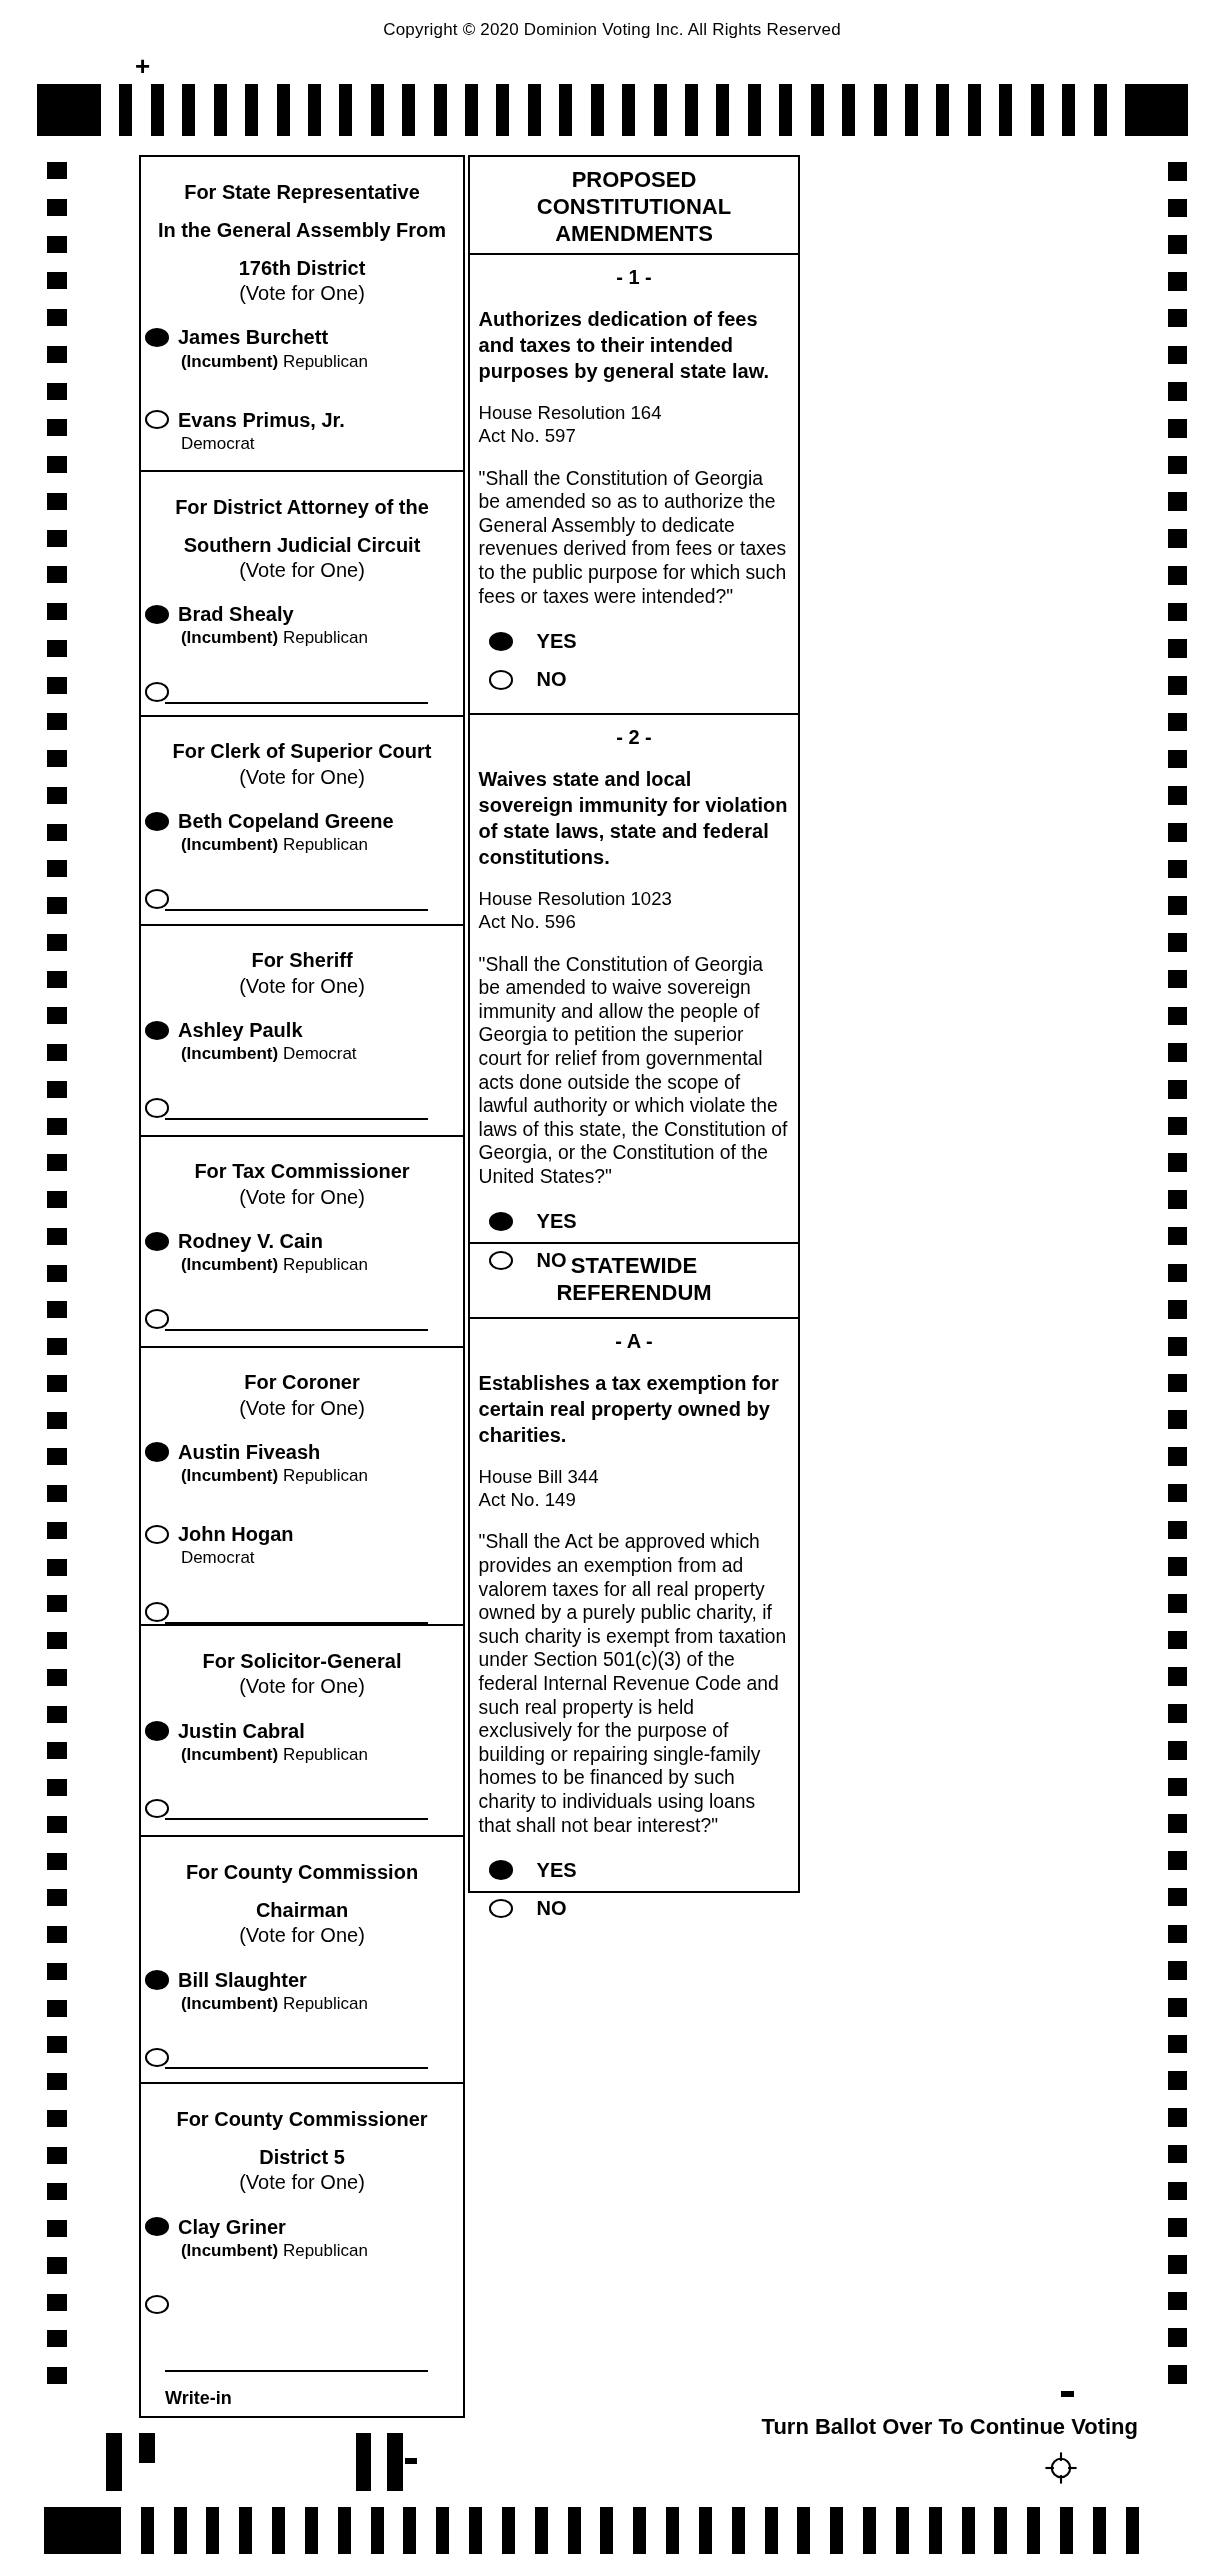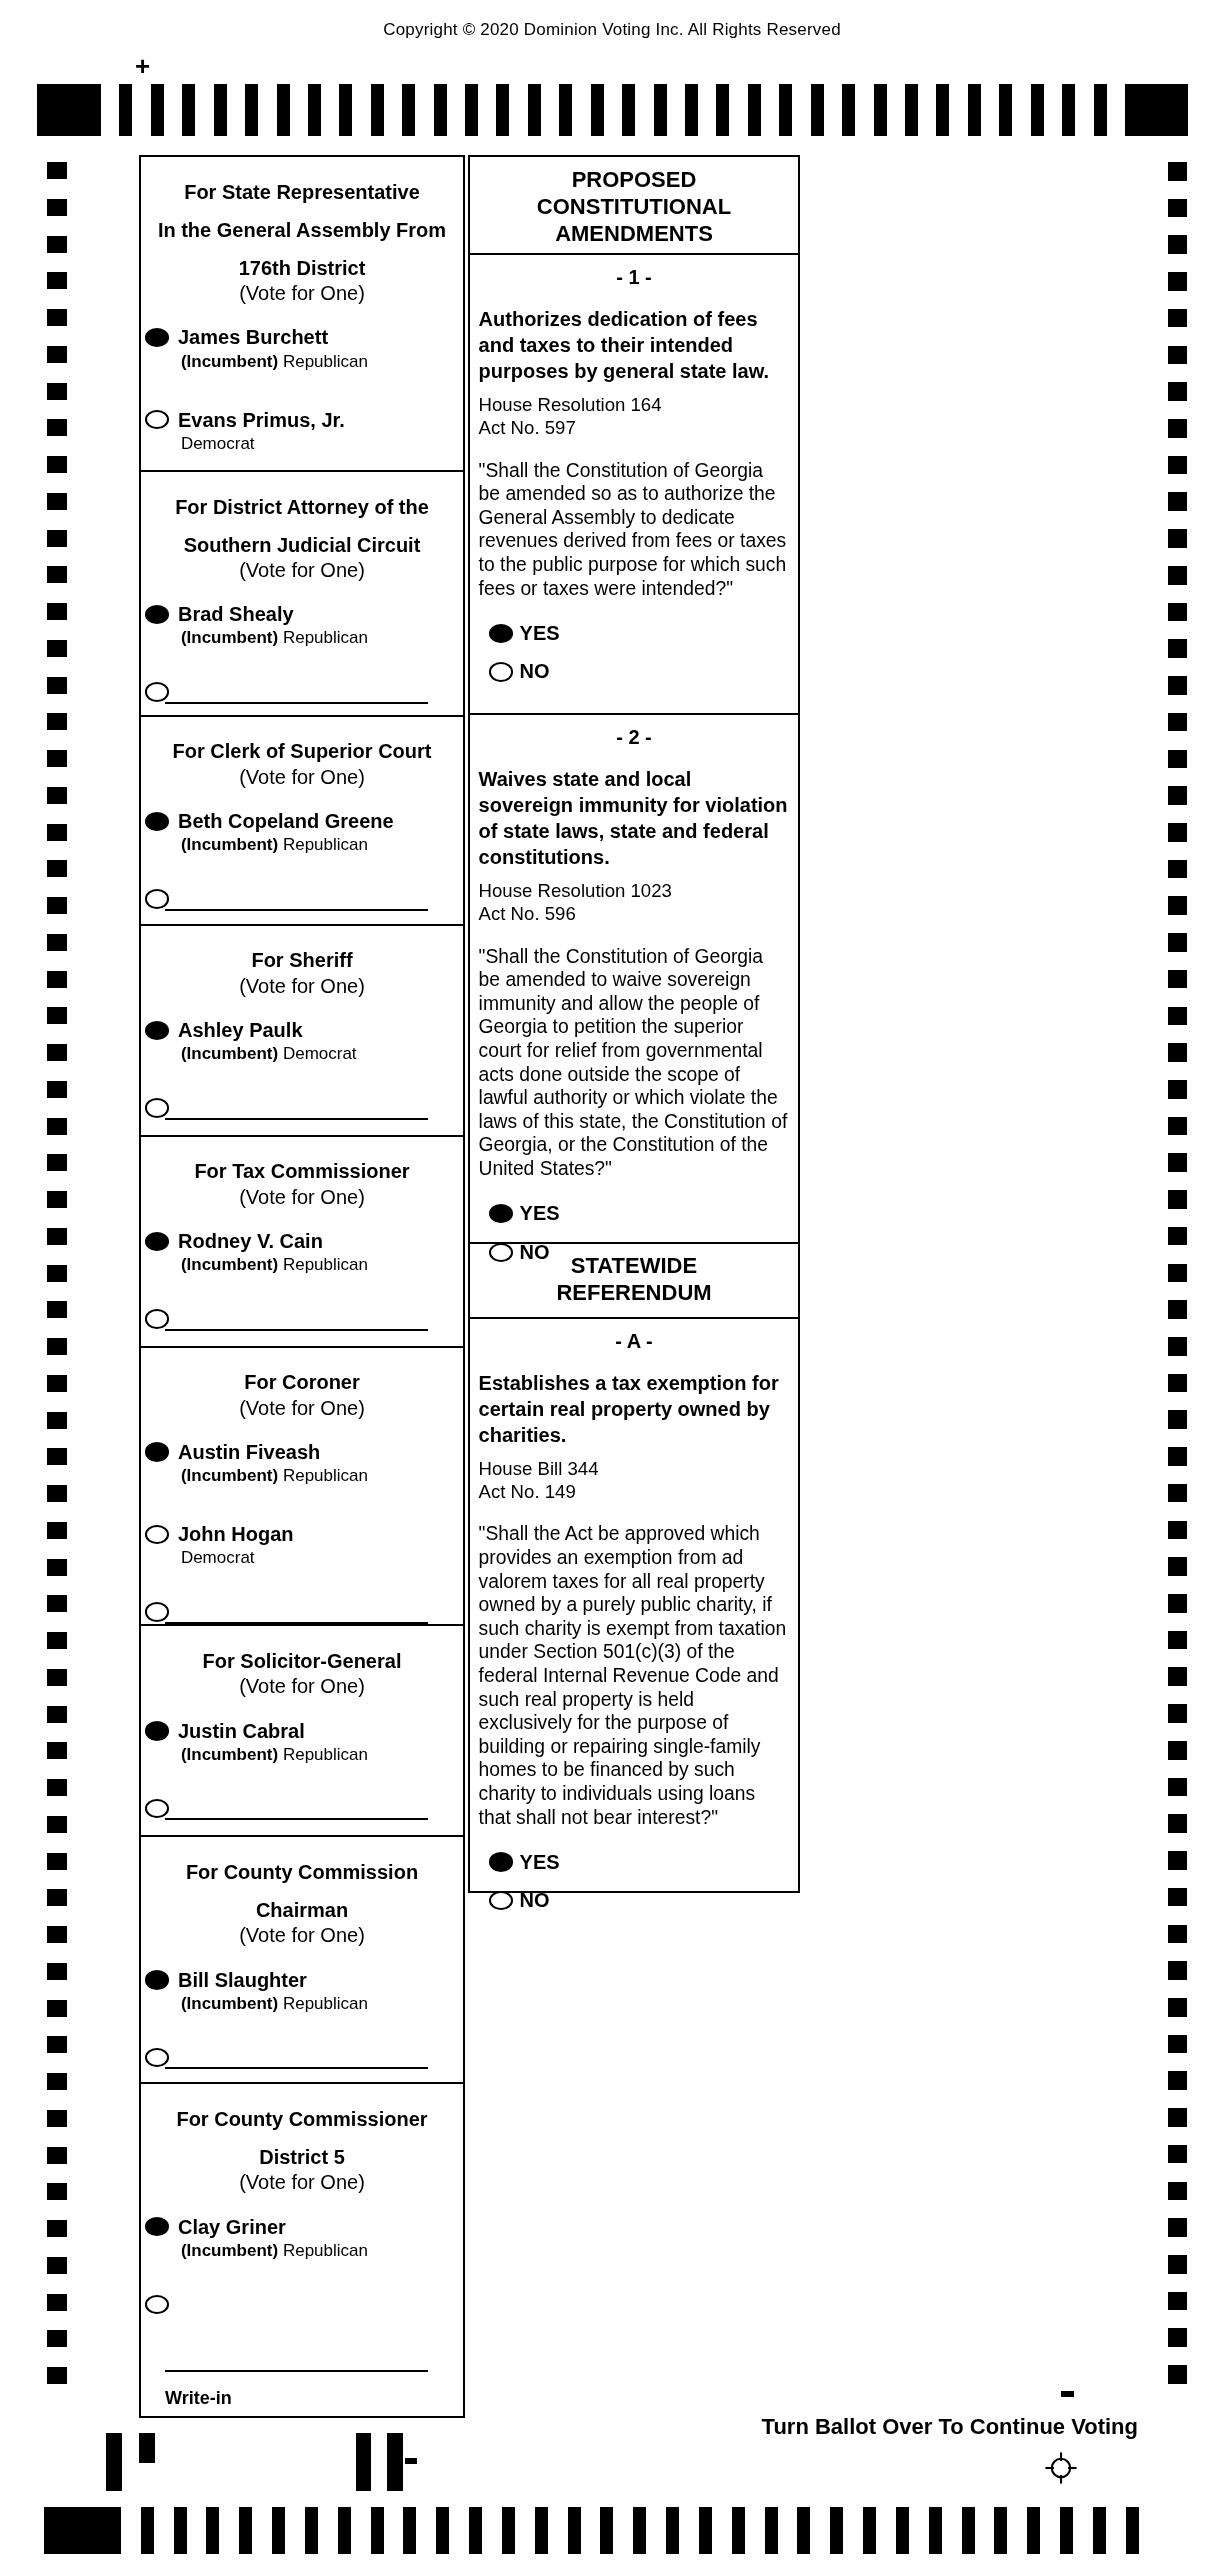--- a/index.html
+++ b/index.html
@@ -49,24 +49,24 @@
   .blank-row{margin-top:34px;padding-left:4.3px;}
   .oval{width:24px;height:19.3px;border:2.1px solid #000;border-radius:50%;box-sizing:border-box;background:#fff;}
   .oval.filled{background:#000;}
   .writein{margin:0 0 7.2px 24px;width:263px;border-top:2.1px solid #000;padding-top:16px;}
   .writein-label{font-weight:bold;font-size:18px;}
   
   .m-header{text-align:center;font-weight:bold;font-size:22px;line-height:27px;padding-top:8.6px;}
   .measure{padding:5.7px 8.6px 0 8.6px;overflow:visible;}
   .m-number{text-align:center;font-weight:bold;font-size:20px;line-height:24px;margin-top:4.3px;}
   .m-summary{font-weight:bold;font-size:20px;line-height:26px;margin-top:17px;}
-  .m-refs{font-size:18.6px;line-height:23.6px;margin-top:9px;}
+  .m-refs{font-size:18.6px;line-height:23.6px;margin-top:17px;}
   .m-question{font-size:19.3px;line-height:23.6px;margin-top:18.6px;}
   .m-choices{margin-top:21.5px;padding-left:10px;}
-  .choice{display:flex;align-items:center;gap:7px;margin-top:15.7px;font-weight:bold;font-size:20px;}
+  .choice{display:flex;align-items:center;gap:24px;margin-top:15.7px;font-weight:bold;font-size:20px;}
 </style>
 </head>
 <body>
 
 <div class="abs" id="copyright">Copyright © 2020 Dominion Voting Inc. All Rights Reserved</div>
 <div class="abs" id="plus-mark">+</div>
 
 <div class="abs" id="top-row">
     <div class="mark big-l"></div>
     <div class="mark tbar"></div>

